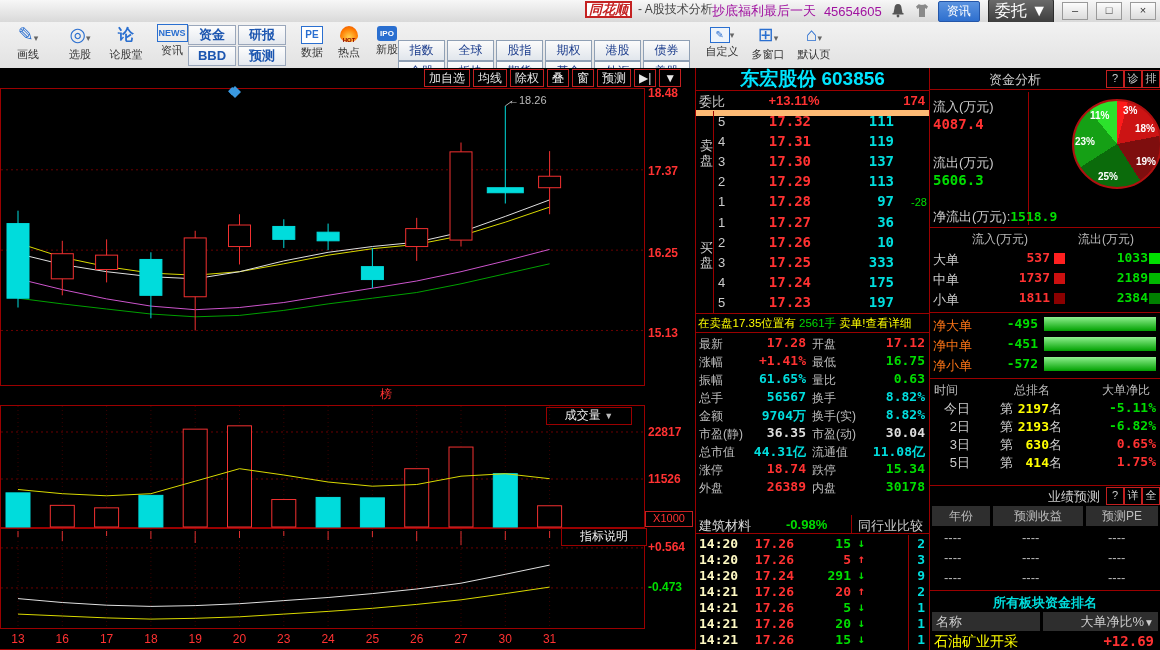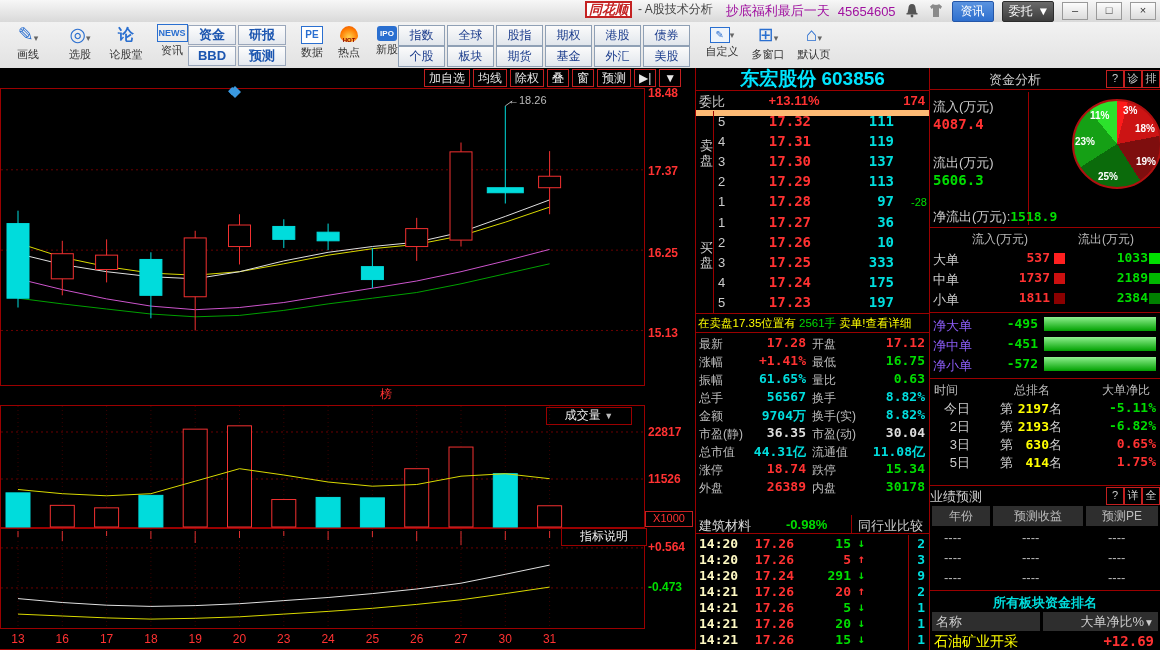--- a/index.html
+++ b/index.html
@@ -13,35 +13,35 @@
   .ths-logo{border:2px solid #c42222;color:#c42222;font-weight:bold;font-style:italic;
     font-size:13px;line-height:13px;padding:0 2px;background:#fff;}
   .tb-title{color:#444;}
   .tb-right{margin-left:auto;display:flex;align-items:center;gap:8px;padding-right:4px;}
   .promo{color:#a012a0;font-size:13px;}
   .account{color:#a012a0;font-size:13px;}
   .tb-ico{width:16px;height:16px;}
   .btn-news{background:linear-gradient(#5a93e0,#2e6fce);color:#fff;border:1px solid #2456a8;
     padding:1px 8px;font-size:12px;border-radius:2px;}
   .btn-trade{background:linear-gradient(#6a6a6a,#3c3c3c);color:#fff;border:1px solid #2c2c2c;
-    padding:1px 6px;font-size:12px;border-radius:2px;font-family:Liberation Mono, monospace;}
+    padding:1px 6px;font-size:16px;border-radius:2px;}
   .win-btn{width:24px;height:16px;border:1px solid #9a9a9a;background:linear-gradient(#fcfcfc,#dcdcdc);
     color:#333;font-size:11px;text-align:center;line-height:15px;}
   
   .toolbar{position:absolute;left:0;top:22px;width:1160px;height:46px;
     background:linear-gradient(#f2f2f2,#e2e2e2);border-bottom:2px solid #555;}
   .bigtool{position:absolute;top:2px;width:44px;text-align:center;color:#333;font-size:11px;}
   .bigtool .ic{height:22px;line-height:22px;font-size:19px;color:#2a6fd0;}
   .bigtool .lb{display:block;margin-top:1px;}
   .caret{color:#666;font-size:9px;}
   .stackbtn{position:absolute;width:46px;height:18px;border:1px solid #9aa7bb;
     background:linear-gradient(#fdfdfd,#e4e8ee);color:#1c56b0;font-weight:bold;font-size:13px;
     text-align:center;line-height:17px;}
   .mkbtn{position:absolute;width:45px;height:19px;border:1px solid #8fa0b5;
-    background:linear-gradient(#fbfbfb,#e1e6ec);color:#1b3c8c;font-size:12px;text-align:center;line-height:18px;}
+    background:linear-gradient(#fbfbfb,#e1e6ec);color:#1b3c8c;font-size:12px;text-align:center;line-height:18px;margin-top:15px;}
   .ic-news{display:inline-block;border:1px solid #2a6fd0;color:#2a6fd0;font-weight:bold;
     font-size:9px;padding:3px 1px;letter-spacing:0;}
   .ic-pe{display:inline-block;width:20px;height:16px;border:1px solid #2a6fd0;background:#fff;
     color:#2a6fd0;font-weight:bold;font-size:10px;line-height:15px;margin-top:2px;}
   .ic-hot{display:inline-block;width:18px;height:16px;margin-top:2px;
     background:radial-gradient(circle at 50% 70%,#ffd24d,#ff7a00 60%,#e34400);
     border-radius:50% 50% 45% 45%/62% 62% 38% 38%;position:relative;}
   .ic-hot span{position:absolute;left:0;right:0;bottom:-1px;font-size:6px;font-weight:bold;color:#8a0000;}
   .ic-ipo{display:inline-block;width:20px;height:15px;background:#2a6fd0;border-radius:3px;
     color:#fff;font-weight:bold;font-size:8px;line-height:15px;margin-top:2px;}
@@ -127,32 +127,32 @@
   .ft-head{position:absolute;top:163px;color:#bbb;font-size:12px;}
   .fund-rows{position:absolute;left:0;top:181px;width:100%;}
   .fund-row{position:relative;height:20px;}
   .fund-row .lb{position:absolute;left:3px;top:2px;color:#ccc;font-size:13px;}
   .fund-row .iv{position:absolute;right:110px;top:1px;color:#ff3232;font-size:13px;font-weight:bold;font-family:"DejaVu Sans Mono",monospace;}
   .fund-row .isw{position:absolute;left:124px;top:4px;width:11px;height:11px;}
   .fund-row .ov{position:absolute;right:12px;top:1px;color:#00dd00;font-size:13px;font-weight:bold;font-family:"DejaVu Sans Mono",monospace;}
   .fund-row .osw{position:absolute;right:0px;top:4px;width:11px;height:11px;}
   .net-rows{position:absolute;left:0;top:247px;width:100%;}
   .net-row{position:relative;height:20px;}
-  .net-row .lb{position:absolute;left:3px;top:2px;color:#8b5cf6;font-size:13px;}
+  .net-row .lb{position:absolute;left:3px;top:2px;color:#f97316;font-size:13px;}
   .net-row .vl{position:absolute;right:122px;top:1px;color:#00dd00;font-size:13px;font-weight:bold;font-family:"DejaVu Sans Mono",monospace;}
   .net-row .bar{position:absolute;left:114px;top:2px;width:112px;height:14px;
     background:linear-gradient(#8ef08e,#00a000);}
   .rk-head{position:absolute;top:314px;color:#bbb;font-size:12px;}
   .rank-rows{position:absolute;left:0;top:330px;width:100%;}
   .rank-row{position:relative;height:18px;font-size:13px;}
   .rank-row .pd{position:absolute;left:4px;top:2px;color:#ccc;width:36px;text-align:right;}
   .rank-row .mid{position:absolute;left:70px;top:2px;color:#ccc;}
   .rank-row .num{display:inline-block;width:36px;text-align:right;color:#ffff00;font-weight:bold;font-family:"DejaVu Sans Mono",monospace;}
   .rank-row .pc{position:absolute;right:4px;top:2px;font-weight:bold;font-family:"DejaVu Sans Mono",monospace;}
-  .fc-title{position:absolute;left:0;top:420px;width:170px;text-align:left;color:#ccc;font-size:13px;}
+  .fc-title{position:absolute;left:0;top:420px;width:170px;text-align:right;color:#ccc;font-size:13px;}
   .fc-head{position:absolute;top:438px;height:20px;background:#2e2e2e;color:#bbb;font-size:12px;
     text-align:center;line-height:20px;}
   .fc-rows{position:absolute;left:0;top:460px;width:100%;}
   .fc-row{position:relative;height:20px;color:#bbb;font-size:13px;}
   .fc-row span{position:absolute;top:2px;}
   .sector-title{position:absolute;left:0;top:526px;width:100%;text-align:center;color:#00dddd;
     font-weight:bold;font-size:13px;}
   .sec-head-name{position:absolute;left:2px;top:544px;width:108px;height:19px;background:#2e2e2e;
     color:#ccc;font-size:13px;line-height:19px;padding-left:4px;box-sizing:border-box;}
   .sec-head-val{position:absolute;left:113px;top:544px;width:115px;height:19px;background:#2e2e2e;

